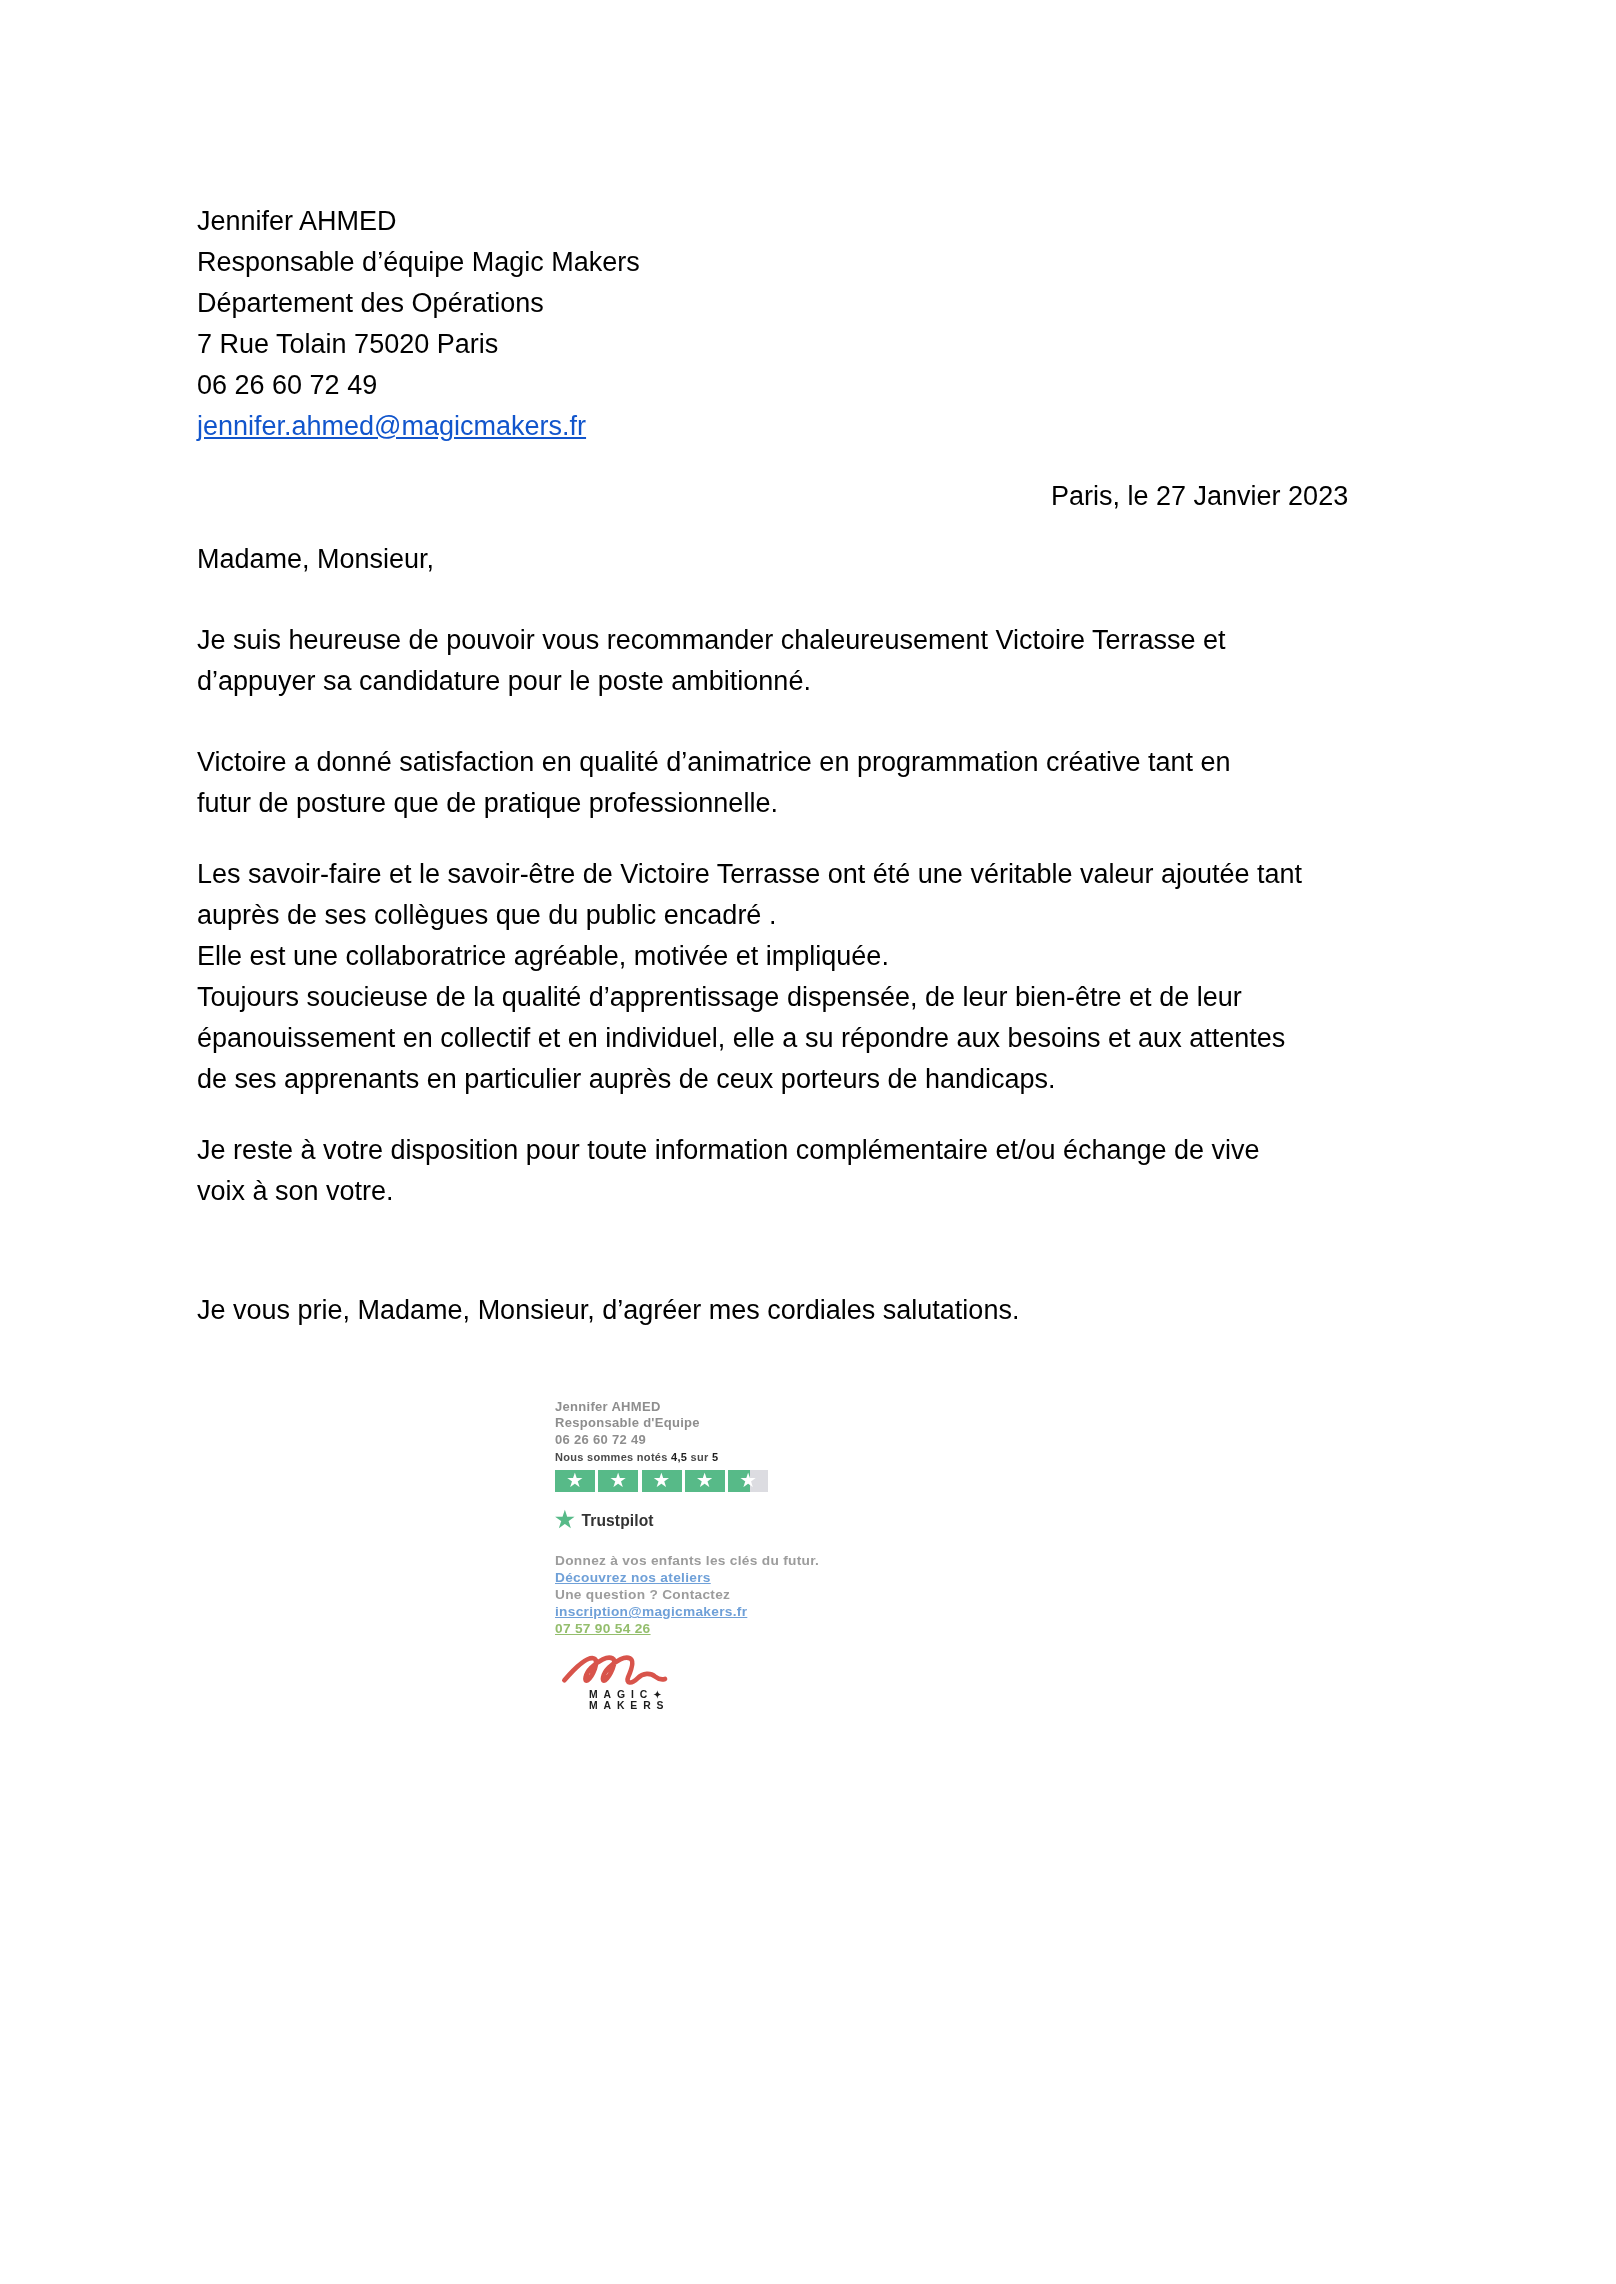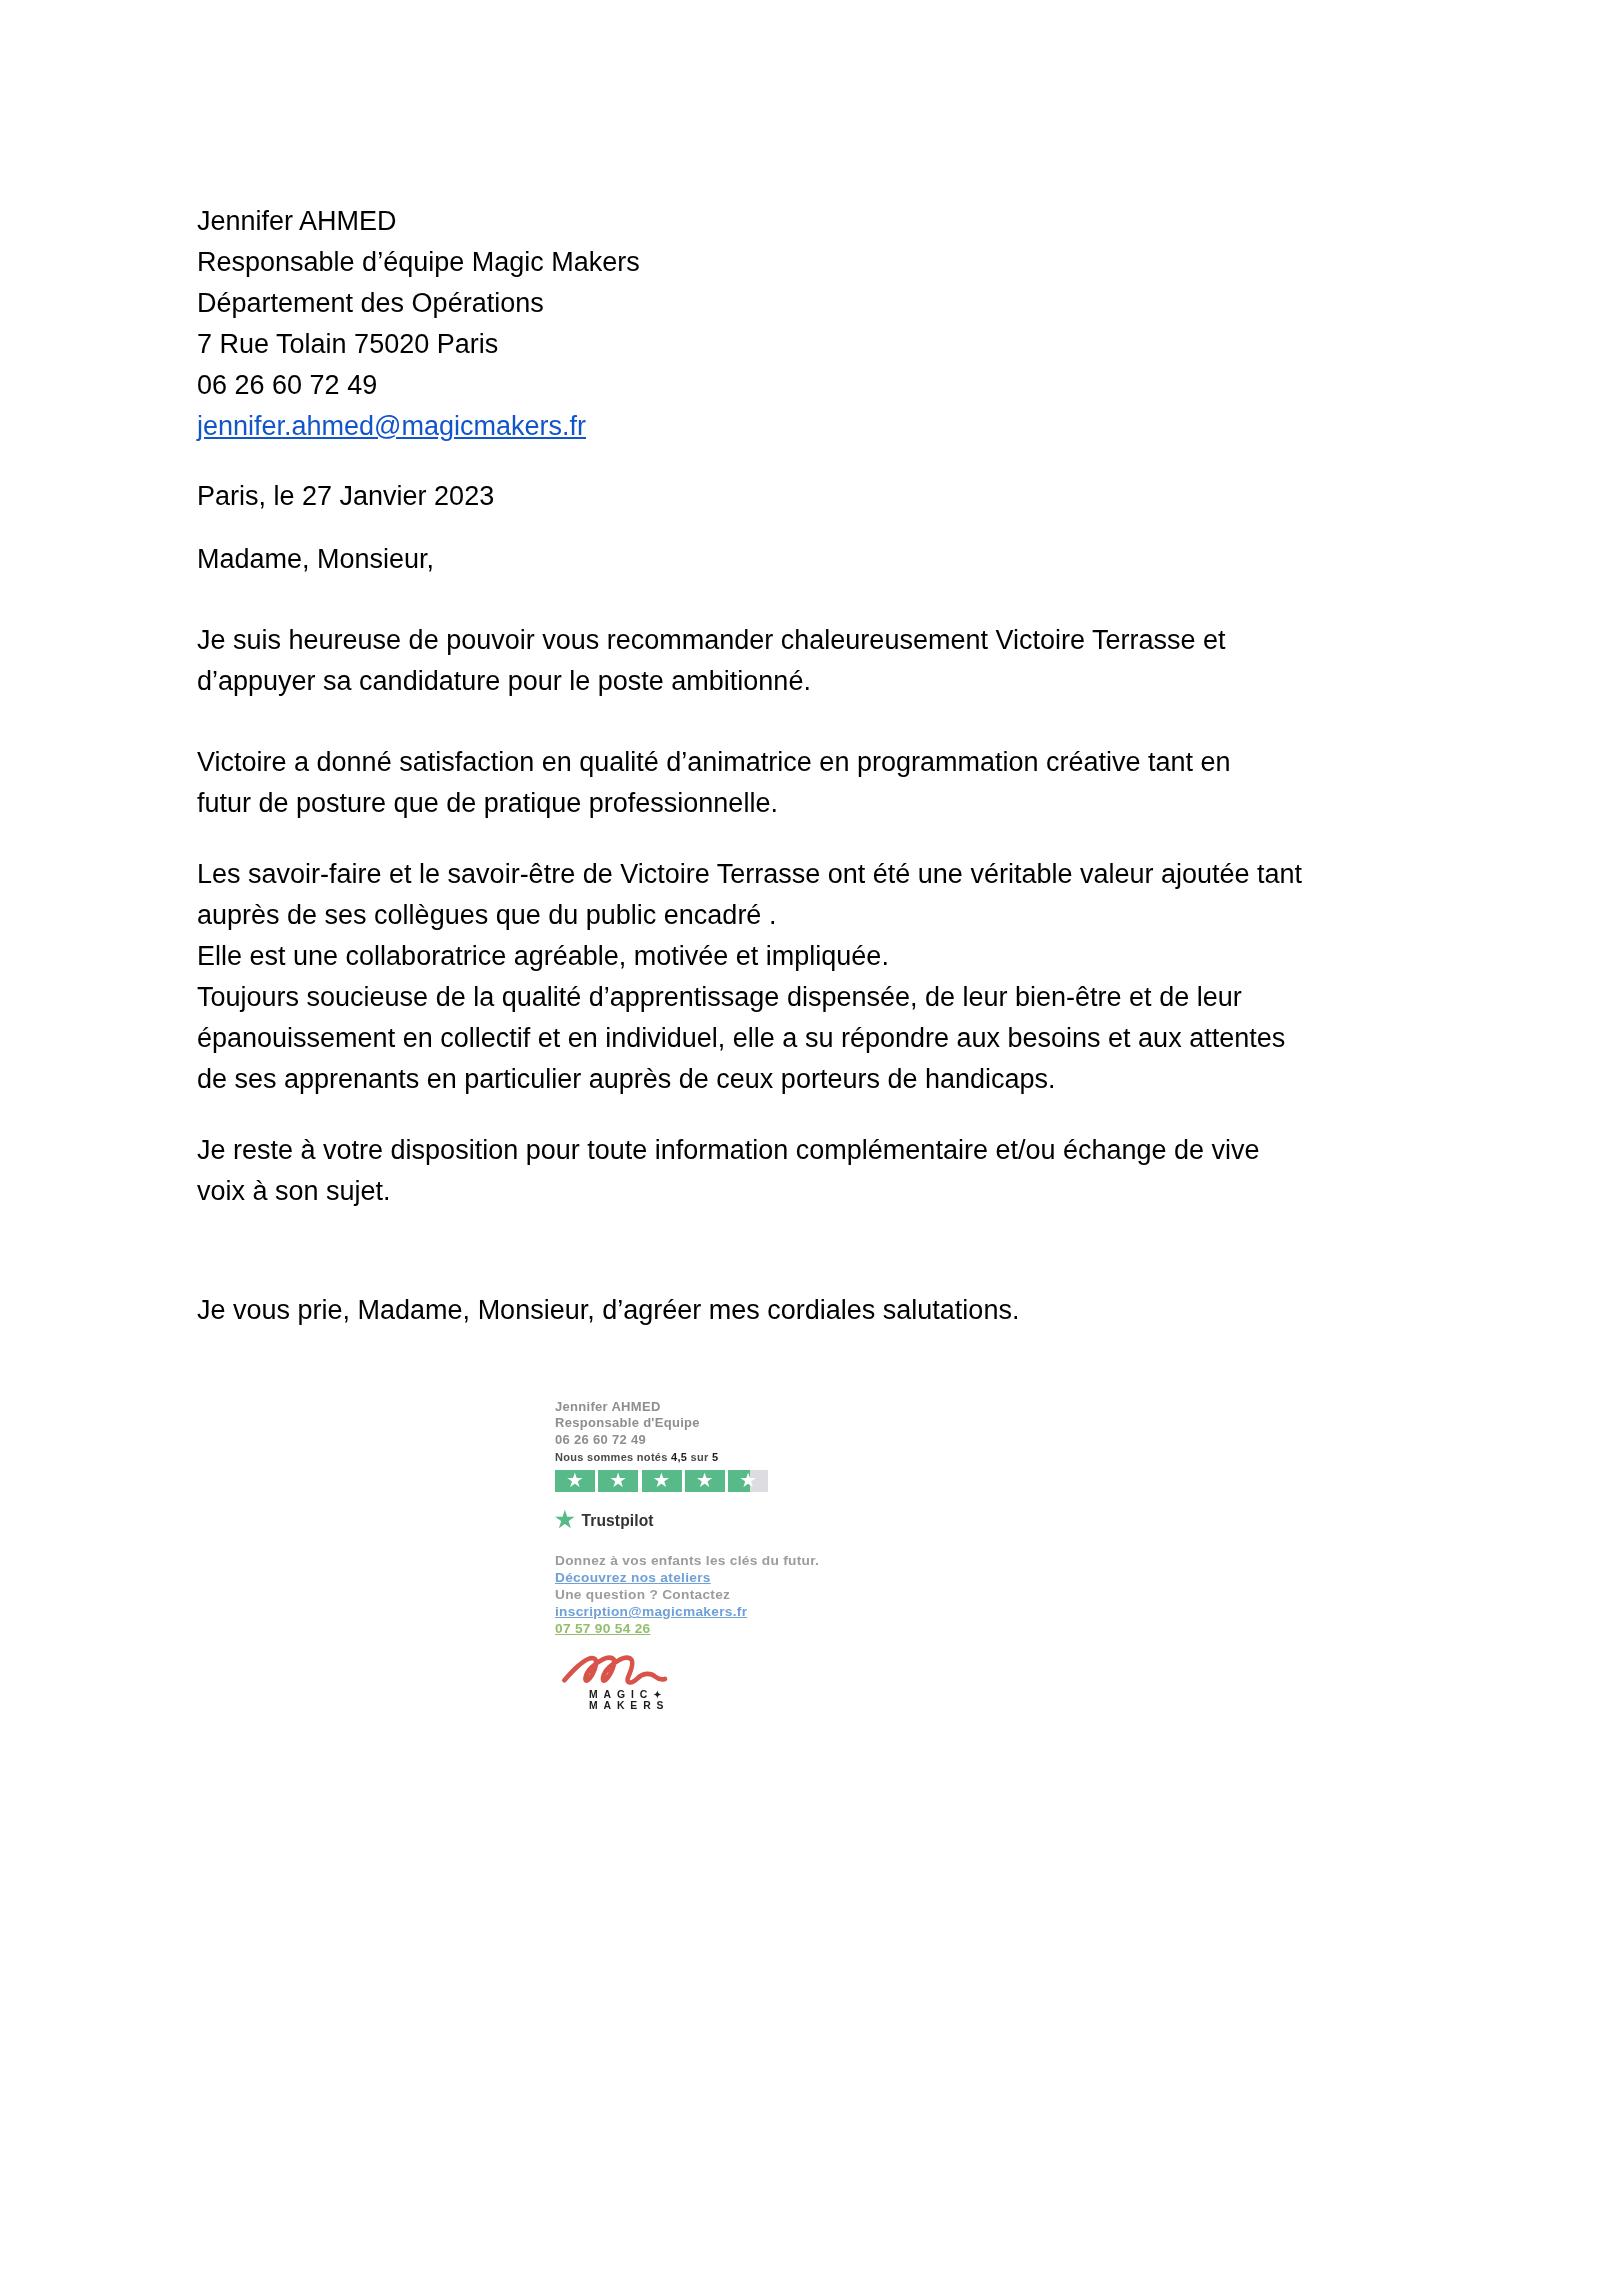--- a/index.html
+++ b/index.html
@@ -16,21 +16,21 @@
     position: absolute;
     left: 197px;
     top: 201px;
     width: 1224px;
   }
   .body-text { font-size: 27px; line-height: 41px; color: #000; }
   .line { white-space: nowrap; }
 
   .email-link { color: #1155cc; text-decoration: underline; }
 
-  .date-row { margin-top: 29px; }
+  .date-row { margin-top: 29px; margin-left: 854px; }
   .subject-row { margin-top: 75px; }
   .salutation-row { margin-top: 22px; }
   .para { margin-top: 40px; }
   .para.tight { margin-top: 30px; }
   .para.wide { margin-top: 78px; }
 
   
   .signature {
     margin-top: 68px;
     margin-left: 358px;
@@ -108,21 +108,21 @@
       <div class="line">Les savoir-faire et le savoir-être de Victoire Terrasse ont été une véritable valeur ajoutée tant</div>
       <div class="line">auprès de ses collègues que du public encadré .</div>
       <div class="line">Elle est une collaboratrice agréable, motivée et impliquée.</div>
       <div class="line">Toujours soucieuse de la qualité d’apprentissage dispensée, de leur bien-être et de leur</div>
       <div class="line">épanouissement en collectif et en individuel, elle a su répondre aux besoins et aux attentes</div>
       <div class="line">de ses apprenants en particulier auprès de ceux porteurs de handicaps.</div>
     </div>
 
     <div class="para tight">
       <div class="line">Je reste à votre disposition pour toute information complémentaire et/ou échange de vive</div>
-      <div class="line">voix à son sujet.</div>
+      <div class="line">voix à son votre.</div>
     </div>
 
     <div class="para wide">
       <div class="line">Je vous prie, Madame, Monsieur, d’agréer mes cordiales salutations.</div>
     </div>
 
     <div class="signature">
       <div class="sig-line">Jennifer AHMED</div>
       <div class="sig-line">Responsable d'Equipe</div>
       <div class="sig-line">06 26 60 72 49</div>

